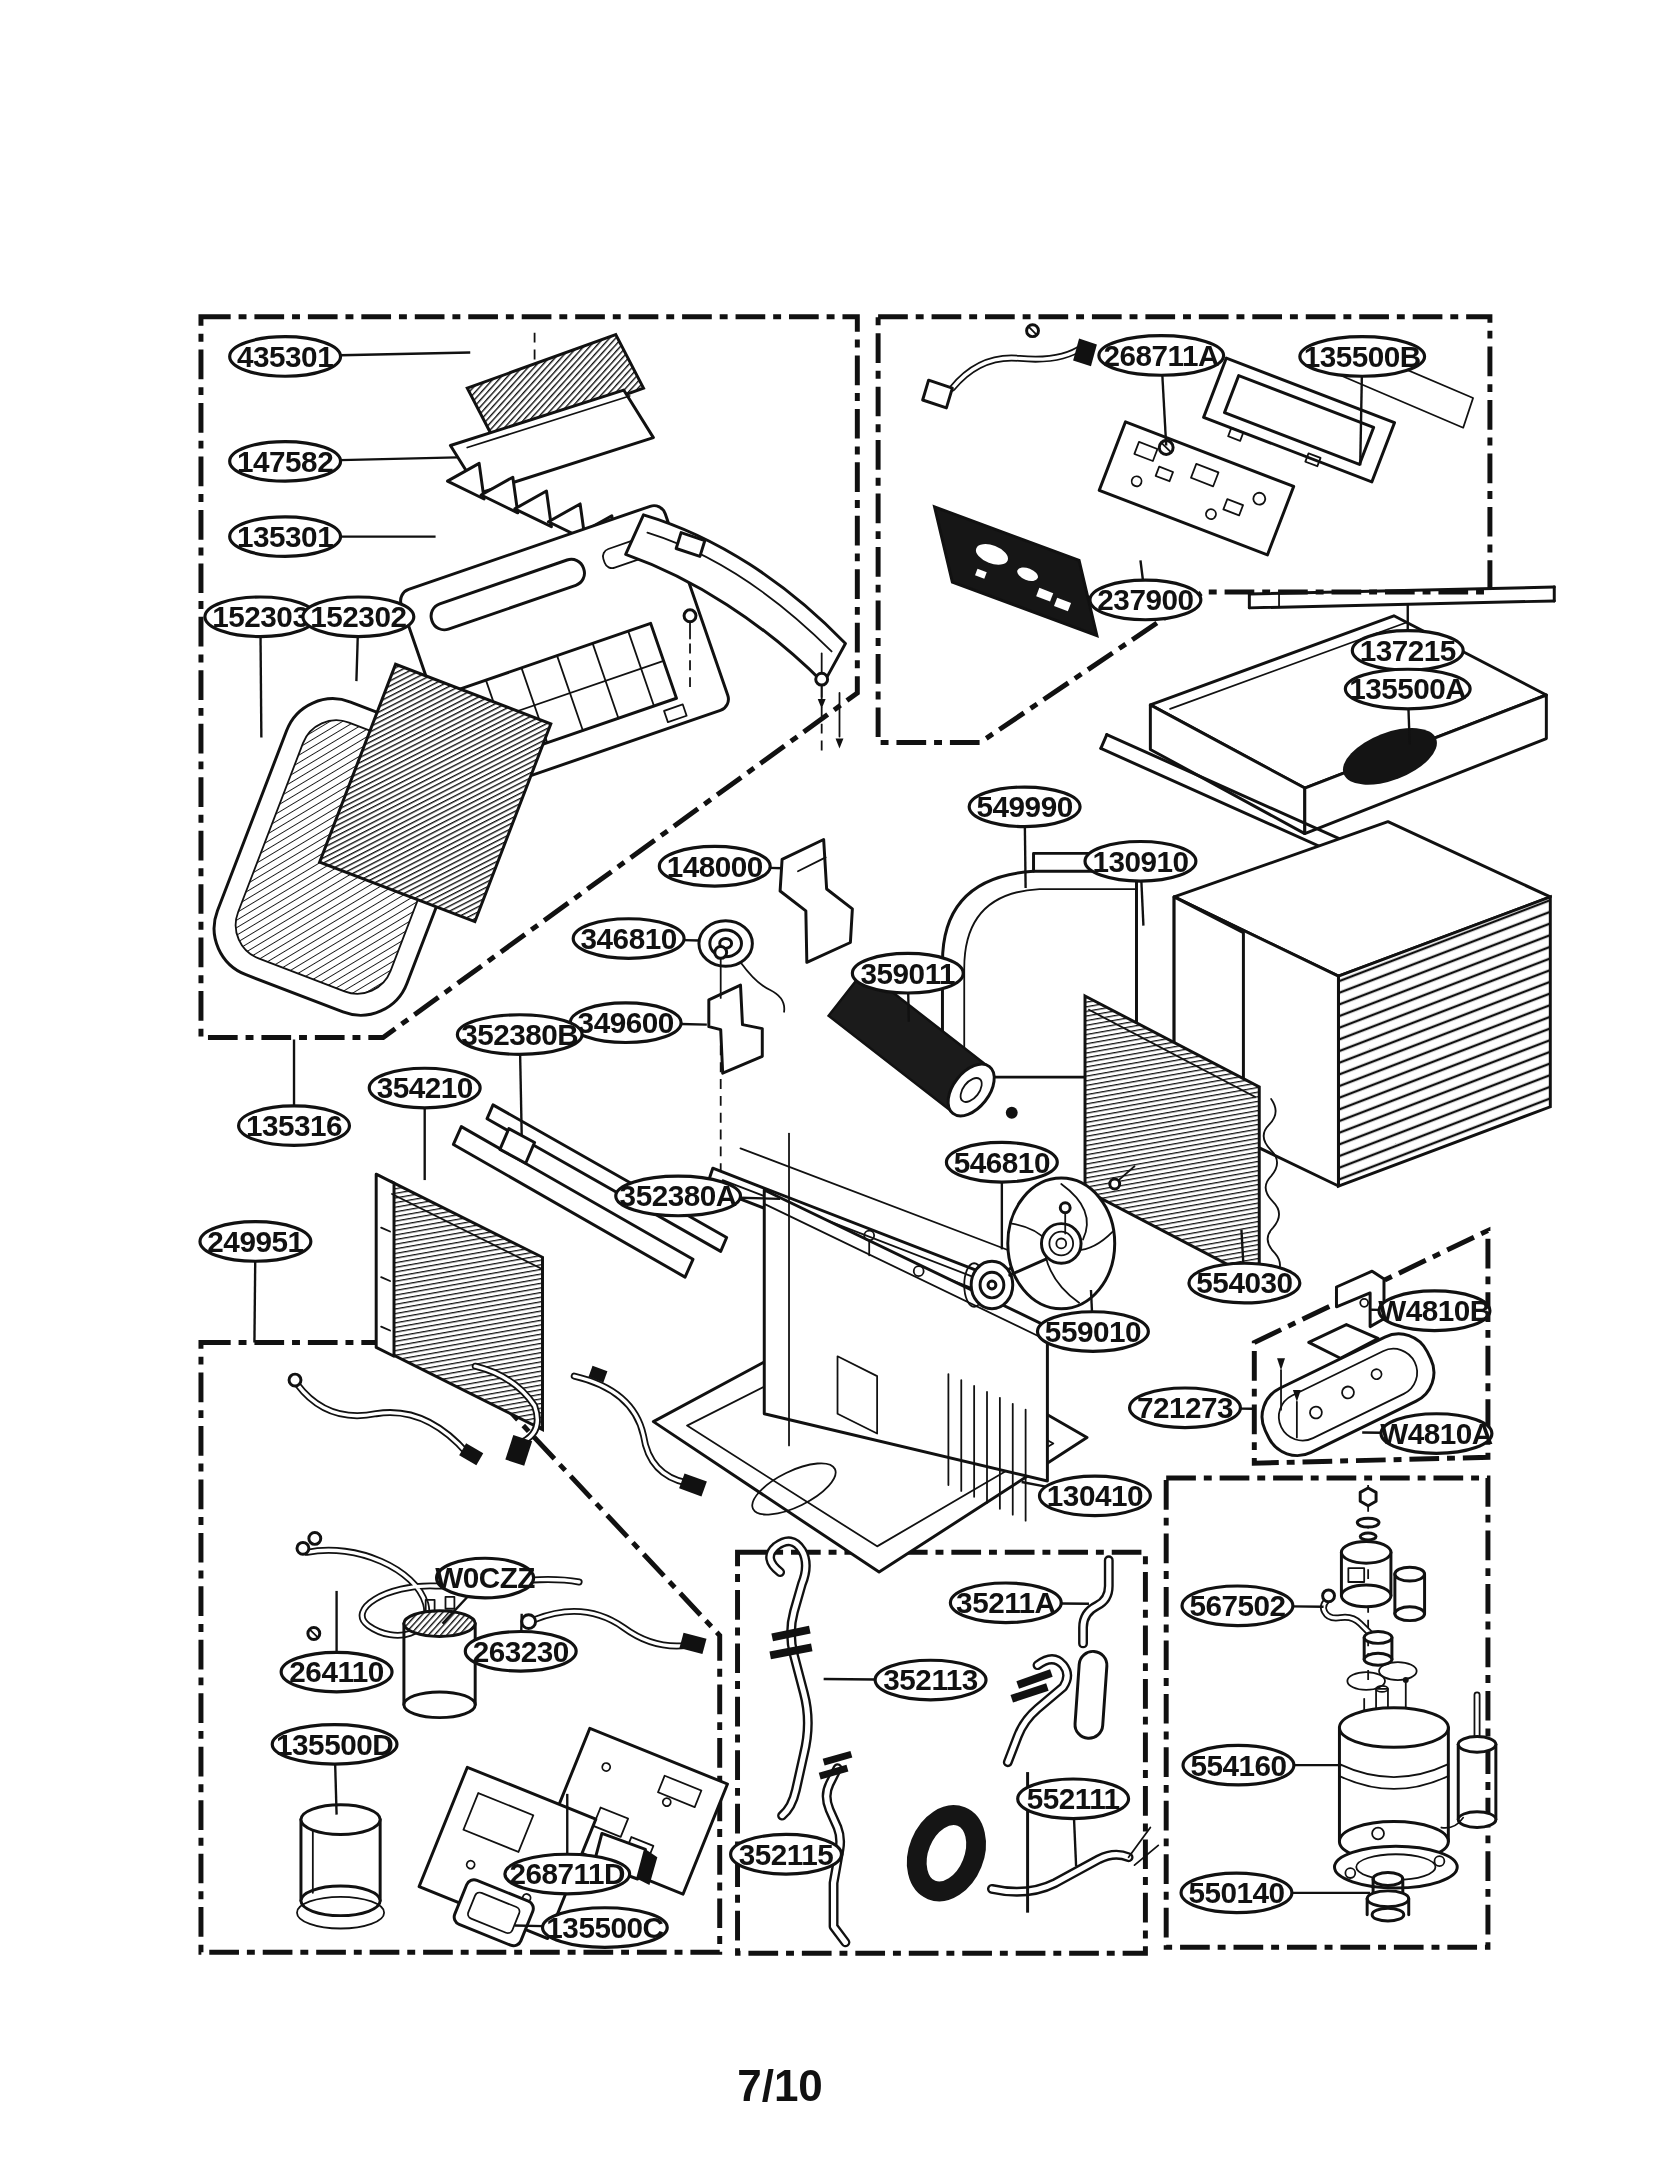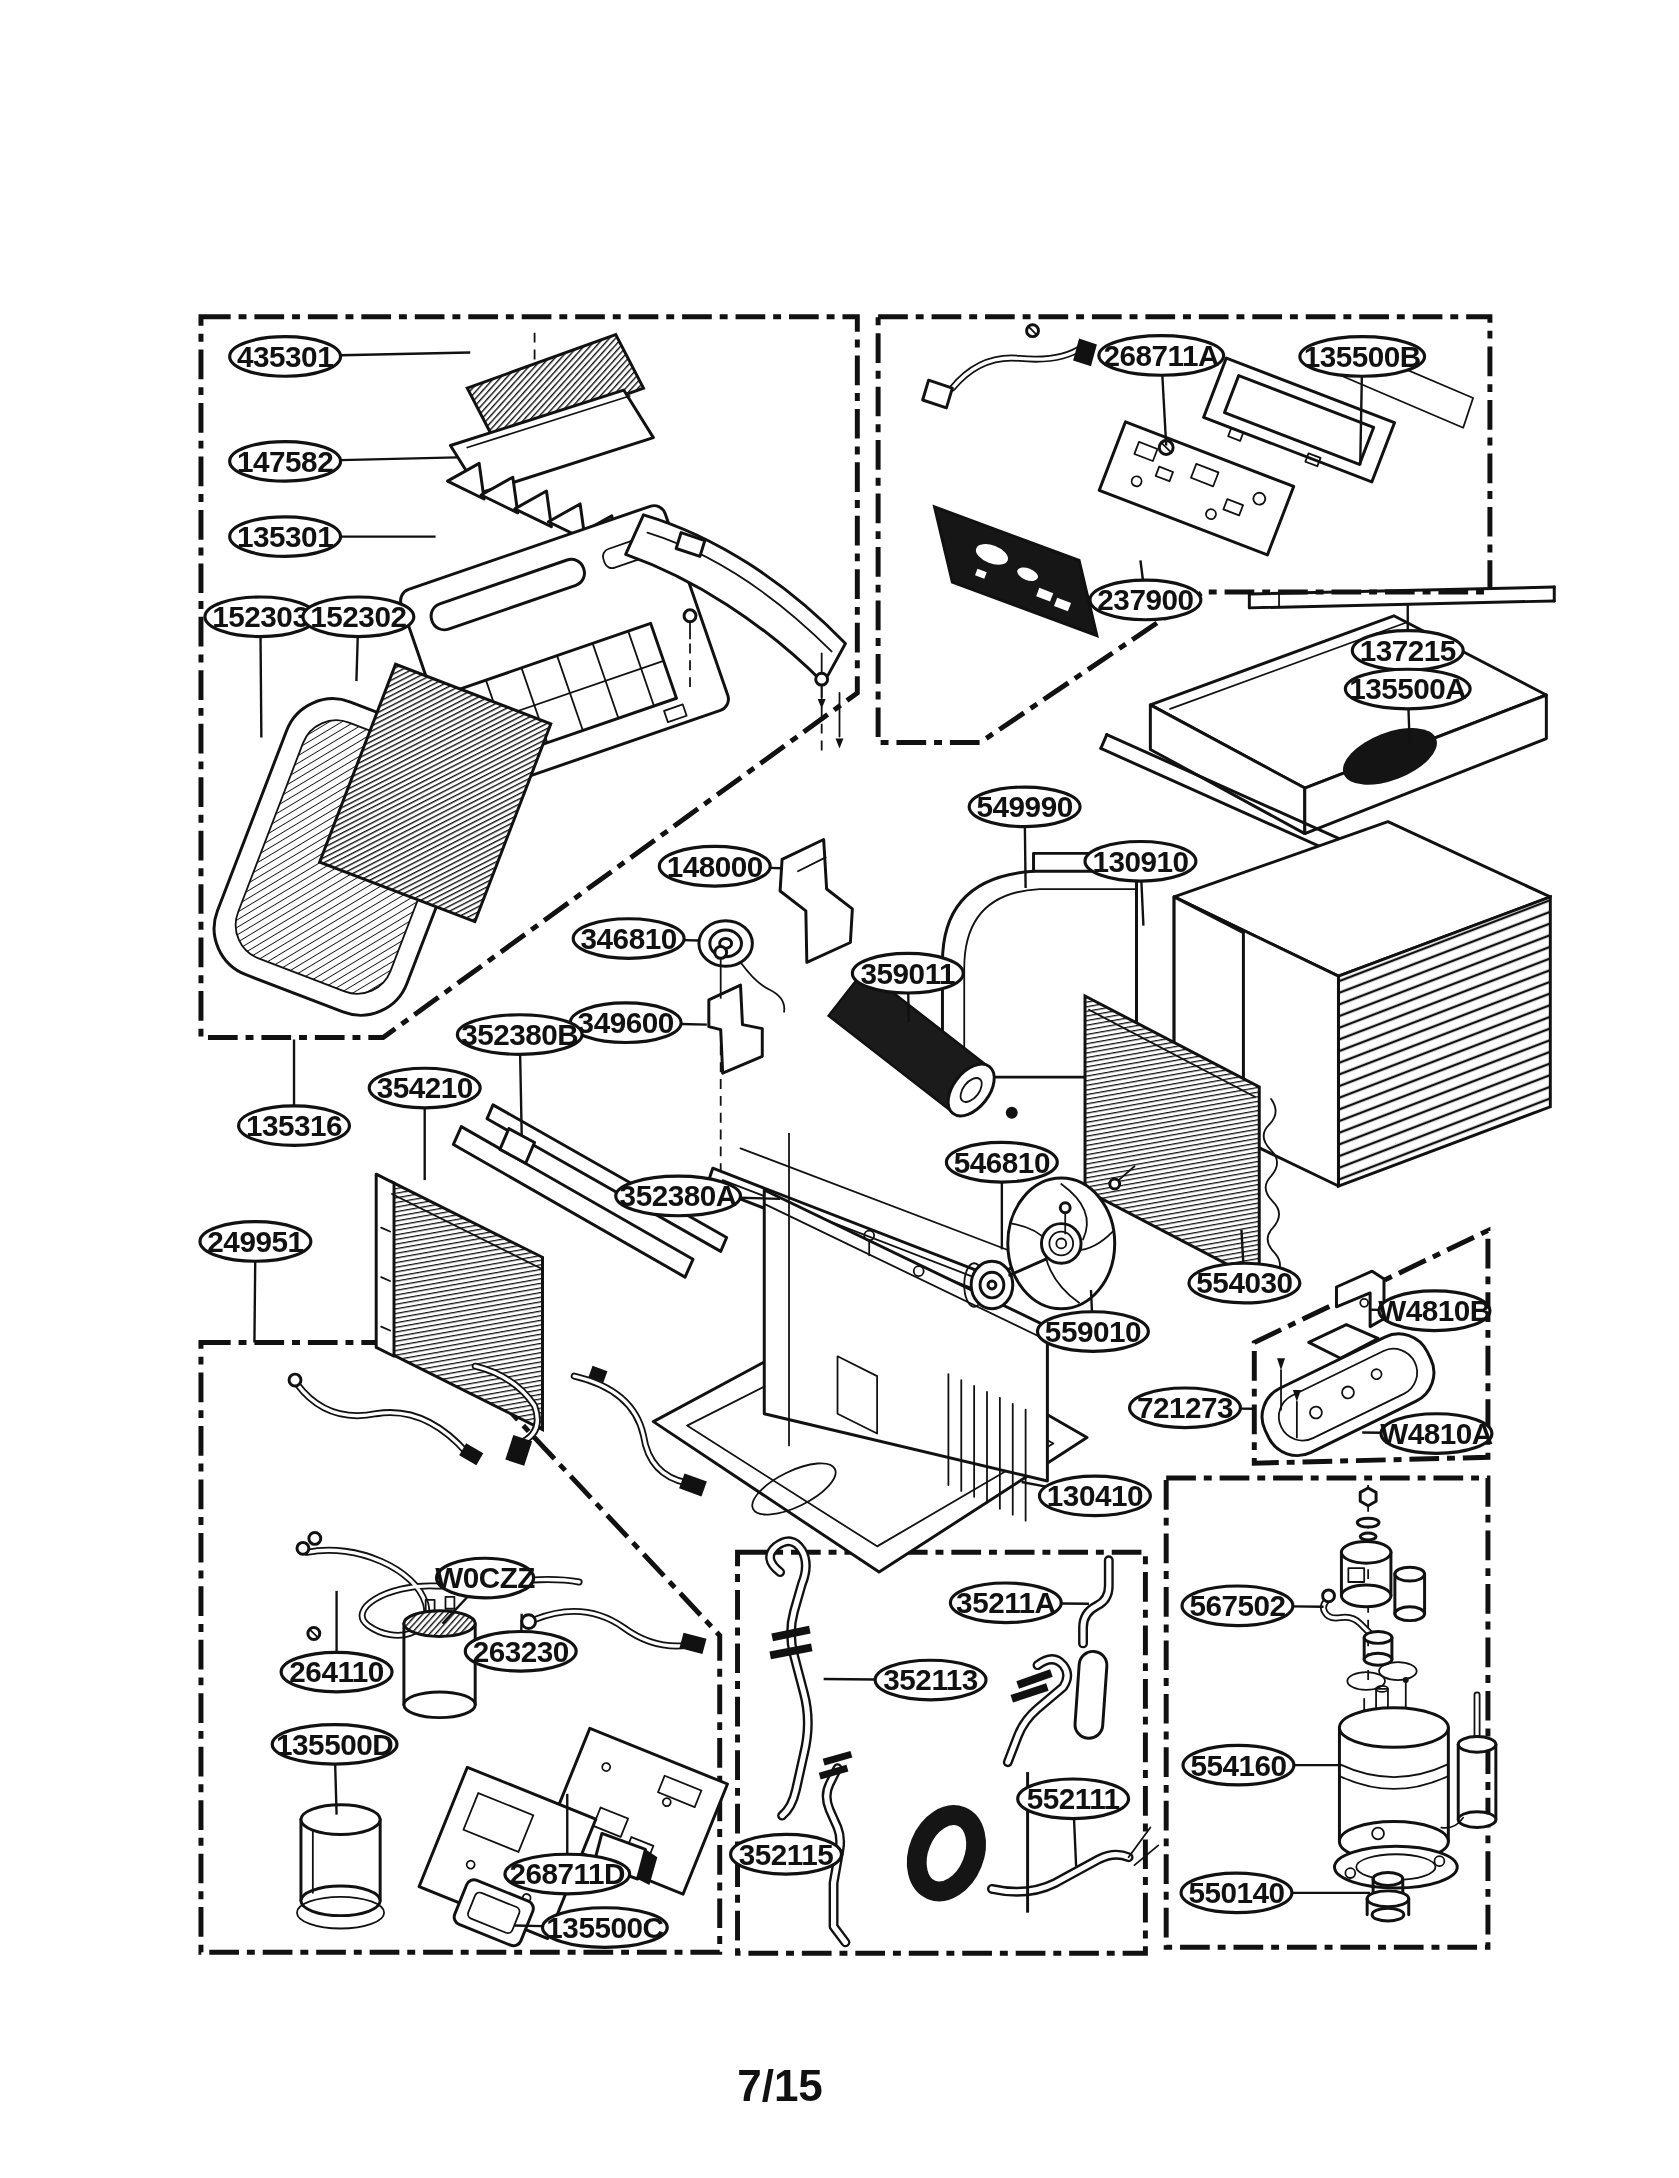--- a/index.html
+++ b/index.html
@@ -655,15 +655,15 @@
           <text x="1251" y="1793.5" class="bubble-text">554160</text>
         </g>
         <g class="callout">
           <line x1="1305" y1="1912" x2="1384" y2="1912" class="leader"></line>
           <ellipse cx="1249" cy="1912" rx="56" ry="20" class="bubble"></ellipse>
           <text x="1249" y="1922.5" class="bubble-text">550140</text>
         </g>
       </g>
 </svg>
 
-<div class="pageno">7/15</div>
+<div class="pageno">7/10</div>
 </div>
 
 
 </body></html>

